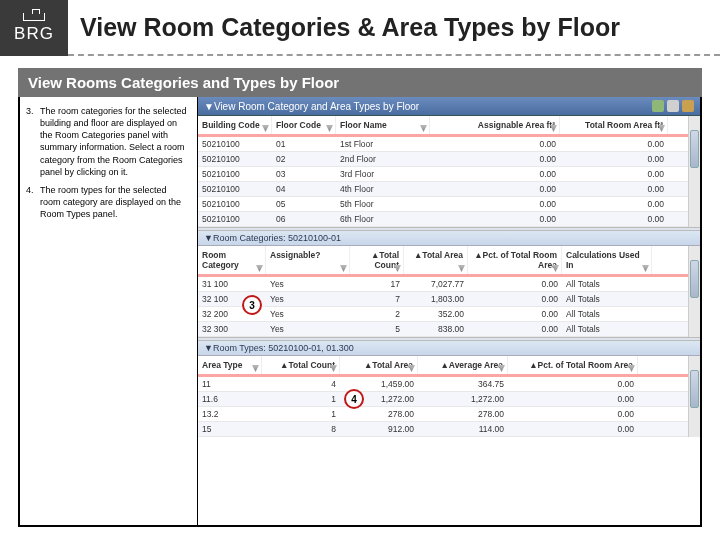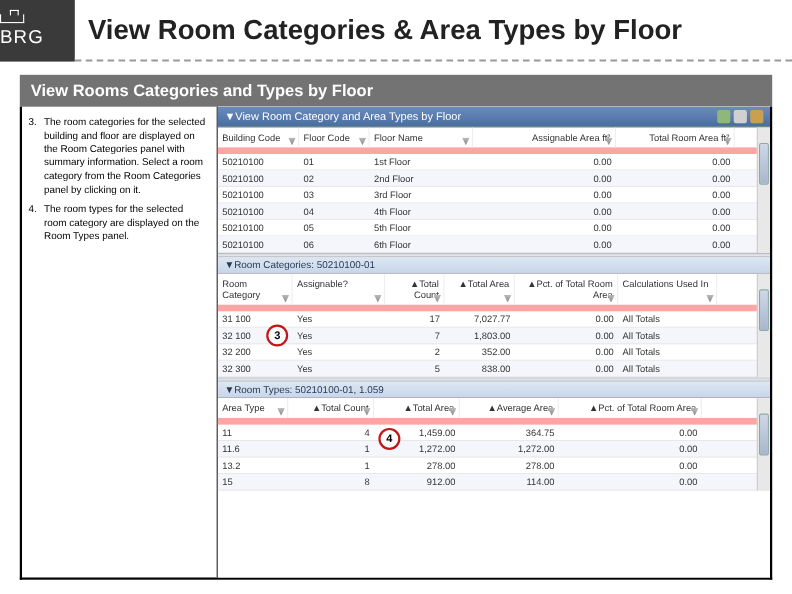--- a/index.html
+++ b/index.html
@@ -1,35 +1,35 @@
 <!DOCTYPE html>
 <html><head>
 <meta charset="utf-8">
 <style>
 *{box-sizing:border-box;margin:0;padding:0;font-family:Arial,Helvetica,sans-serif}
 body{width:720px;height:540px;background:#fff;position:relative;overflow:hidden}
 .brg-header{height:56px;display:flex;align-items:stretch}
-.brg-logo{width:68px;background:#3a3a3a;color:#fff;display:flex;flex-direction:column;justify-content:center;font-size:17px;letter-spacing:1px;font-weight:300}
+.brg-logo{width:68px;background:#3a3a3a;color:#fff;display:flex;flex-direction:column;align-items:center;justify-content:center;font-size:17px;letter-spacing:1px;font-weight:300}
 .brg-logo .mark{width:22px;height:8px;border:1px solid #fff;border-top:none;margin-bottom:3px;position:relative}
 .brg-logo .mark::before{content:"";position:absolute;top:-4px;left:8px;width:6px;height:4px;border:1px solid #fff;border-bottom:none}
 .main-title{flex:1;display:flex;align-items:center;font-size:25px;font-weight:700;color:#222;padding-left:12px;border-bottom:2px dashed #999}
 .content{padding:12px 18px}
 .section-bar{background:#737373;color:#fff;padding:6px 10px;font-size:15px;font-weight:bold}
 .two-col{display:flex;border:2px solid #000;border-top:none;height:430px}
 .left-col{width:178px;padding:8px 8px 8px 6px;font-size:9px;line-height:1.35;border-right:1px solid #000}
 .left-col .step{display:flex;margin-bottom:6px}
 .left-col .num{width:14px;flex-shrink:0}
 .right-col{flex:1;background:#fff;position:relative;overflow:hidden;font-size:9px;color:#333}
 .panel-hdr{background:linear-gradient(#6a8bbd,#4a6da0);color:#fff;padding:3px 6px;font-size:10px;font-weight:normal;display:flex;align-items:center;justify-content:space-between;border-bottom:1px solid #355}
 .panel-hdr .tools{display:flex;gap:3px}
 .tool{width:12px;height:12px;background:#8fb878;border-radius:2px;display:inline-block}
 .tool.b{background:#d0d0d0}
 .tool.c{background:#c8a050}
 .subhdr{background:linear-gradient(#dde7f3,#c8d6ea);padding:2px 6px;font-size:9px;color:#2a3a55;border-bottom:1px solid #aab}
-.colhdr-row{display:flex;background:#fff;border-bottom:6px solid #fca5a5;font-size:8.5px;font-weight:normal;color:#333}
+.colhdr-row{display:flex;background:#fff;border-bottom:3px solid #fca5a5;font-size:8.5px;font-weight:bold;color:#333}
 .colhdr-row>div{padding:4px 4px;border-right:1px solid #eee;position:relative}
 .filter-ic{position:absolute;right:2px;bottom:2px;width:7px;height:7px;background:linear-gradient(#bbb,#888);clip-path:polygon(0 0,100% 0,50% 100%)}
 .data-row{display:flex;font-size:8.5px;border-bottom:1px solid #e8e8e8}
 .data-row>div{padding:2px 4px}
 .data-row.alt{background:#f4f6fb}
 .floorbox .c1{width:74px}.floorbox .c2{width:64px}.floorbox .c3{width:94px}.floorbox .c4{width:130px;text-align:right}.floorbox .c5{width:108px;text-align:right}
 .catbox .c1{width:68px}.catbox .c2{width:84px}.catbox .c3{width:54px;text-align:right}.catbox .c4{width:64px;text-align:right}.catbox .c5{width:94px;text-align:right}.catbox .c6{width:90px}
 .typebox .c1{width:64px}.typebox .c2{width:78px;text-align:right}.typebox .c3{width:78px;text-align:right}.typebox .c4{width:90px;text-align:right}.typebox .c5{width:130px;text-align:right}
 .vscroll{position:absolute;right:0;top:0;bottom:0;width:12px;background:#e8e8e8;border-left:1px solid #ccc}
 .vscroll .thumb{position:absolute;left:1px;right:1px;top:14px;height:38px;background:linear-gradient(#cfd8e8,#a8b6cc);border:1px solid #8aa;border-radius:2px}
@@ -170,21 +170,21 @@
             <div class="c5">0.00</div>
             <div class="c6">All Totals</div>
           </div>
         <div class="vscroll">
             <div class="thumb"></div>
           </div>
       </div>
 
       <div class="divider"></div>
 
-      <div class="subhdr">▼Room Types: 50210100-01, 1.059</div>
+      <div class="subhdr">▼Room Types: 50210100-01, 01.300</div>
       <div class="typebox" style="position:relative">
         <div class="colhdr-row">
           <div class="c1"><span>Area Type</span><span class="filter-ic"></span></div>
           <div class="c2"><span>▲Total Count</span><span class="filter-ic"></span></div>
           <div class="c3"><span>▲Total Area</span><span class="filter-ic"></span></div>
           <div class="c4"><span>▲Average Area</span><span class="filter-ic"></span></div>
           <div class="c5"><span>▲Pct. of Total Room Area</span><span class="filter-ic"></span></div>
         </div>
         <div class="data-row">
             <div class="c1">11</div>

